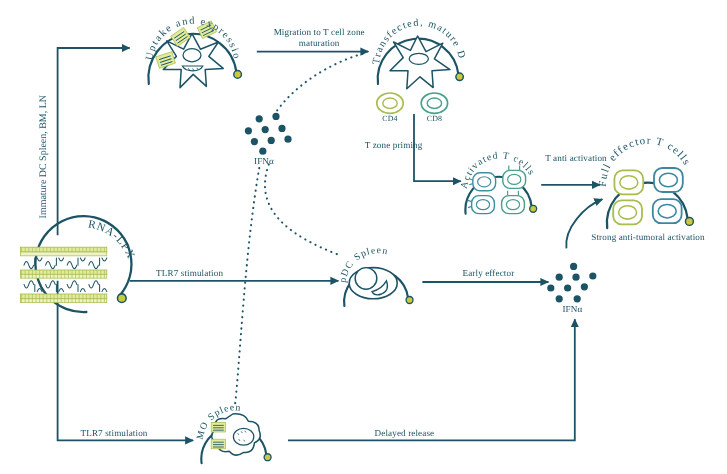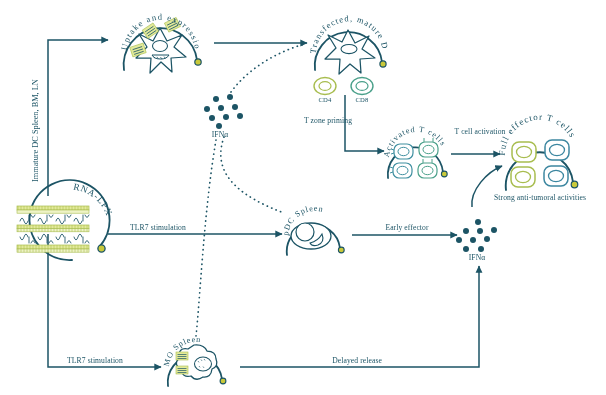--- a/index.html
+++ b/index.html
@@ -254,36 +254,37 @@
     <circle cx="459" cy="240" r="3"></circle>
     <circle cx="473" cy="240" r="3"></circle>
     <circle cx="487" cy="239" r="3"></circle>
     <circle cx="466" cy="249" r="3"></circle>
     <circle cx="481" cy="249" r="3"></circle>
   </g>
 </svg>
 
 <div class="vlabel" style="left:31px;top:182px;">Immature DC Spleen, BM, LN</div>
 
+<div class="lbl s8 wrap" style="left:218px;top:23px;width:96px;">Migration to T cell zone maturation</div>
 
 <div class="lbl s8 wrap" style="left:300px;top:117px;width:56px;">T zone priming</div>
 
-<div class="lbl s8 wrap" style="left:452px;top:128px;width:56px;">T cell activation</div>
+<div class="lbl s8 wrap" style="left:452px;top:128px;width:56px;">T anti activation</div>
 
 <div class="lbl s8" style="left:113px;top:224px;width:90px;">TLR7 stimulation</div>
 
 <div class="lbl s8" style="left:50px;top:357px;width:90px;">TLR7 stimulation</div>
 
 <div class="lbl s8" style="left:368px;top:224px;width:78px;">Early effector</div>
 
-<div class="lbl s8" style="left:292px;top:357px;width:90px;text-align:right;">Delayed release</div>
+<div class="lbl s8" style="left:292px;top:357px;width:90px;">Delayed release</div>
 
 <div class="lbl s8" style="left:200px;top:131px;width:40px;">IFNα</div>
 
 <div class="lbl s8" style="left:457px;top:254px;width:40px;">IFNα</div>
 
 <div class="lbl s7" style="left:308px;top:96px;width:34px;">CD4</div>
 
 <div class="lbl s7" style="left:345px;top:96px;width:34px;">CD8</div>
 
-<div class="lbl s8 wrap" style="left:492px;top:194px;width:96px;">Strong anti-tumoral activities</div>
+<div class="lbl s8 wrap" style="left:492px;top:194px;width:96px;">Strong anti-tumoral activation</div>
 
 </div>
 
 </body></html>

